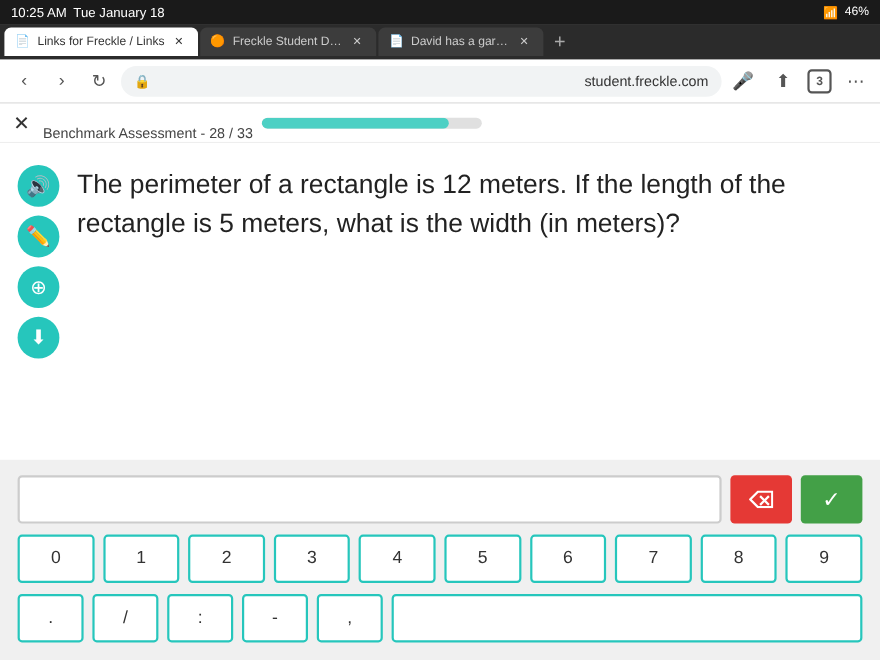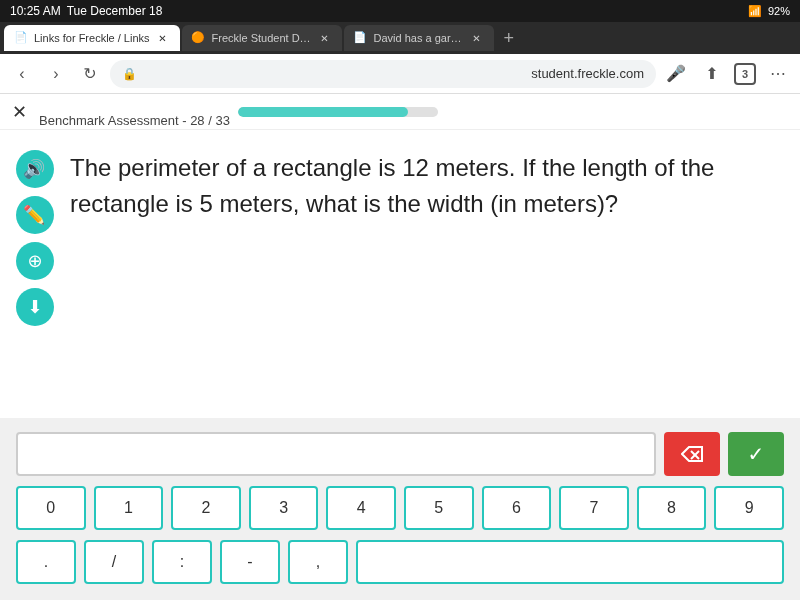--- a/index.html
+++ b/index.html
@@ -273,25 +273,25 @@
       border: 2px solid #26c6bc;
       border-radius: 4px;
     }
   </style>
 </head>
 <body>
 
 <div class="status-bar">
   <div class="status-bar-left">
     <span>10:25 AM</span>
-    <span>Tue December 18</span>
+    <span>Tue January 18</span>
   </div>
   <div class="status-bar-right">
     <span>📶</span>
-    <span>92%</span>
+    <span>46%</span>
   </div>
 </div>
 
 <div class="browser-chrome">
 
   <div class="tab-bar">
     <div class="tab active">
       <span class="tab-favicon">📄</span>
       <span style="overflow:hidden;text-overflow:ellipsis;white-space:nowrap;">Links for Freckle / Links</span>
       <span class="tab-close">✕</span>

